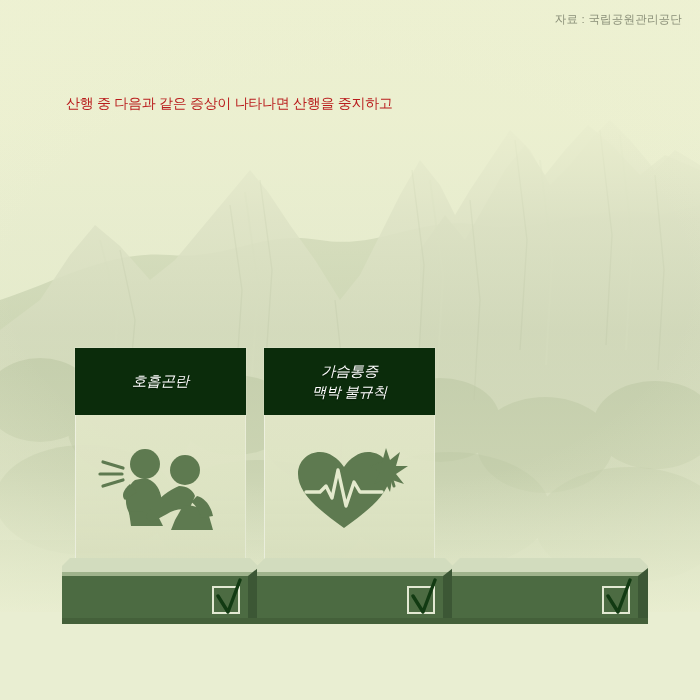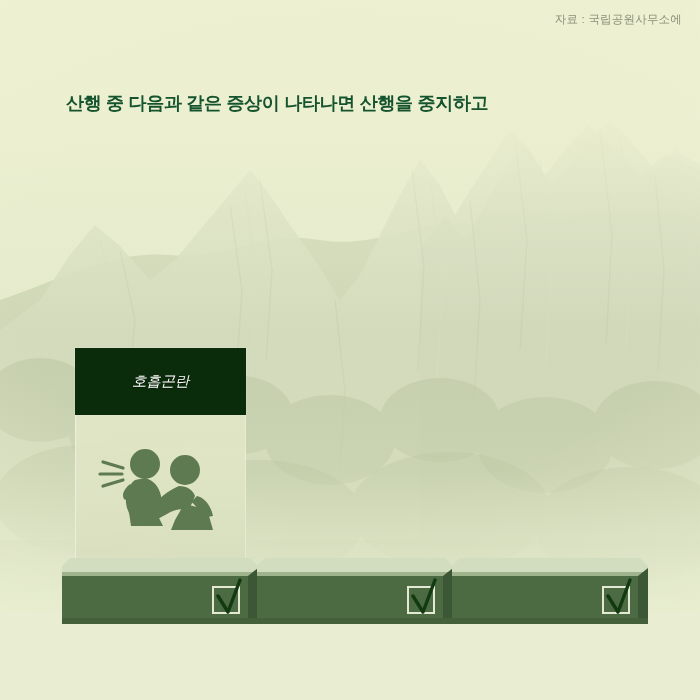--- a/index.html
+++ b/index.html
@@ -74,23 +74,23 @@
   }
 
   
   .headline {
     position: absolute;
     left: 66px;
     top: 82px;
     width: 600px;
   }
   .headline .line {
-    font-size: 18px;
-    font-weight: bold;
-    color: #14532d;
+    font-size: 14px;
+    font-weight: normal;
+    color: #b91c1c;
     line-height: 42px;
     letter-spacing: -0.3px;
     white-space: nowrap;
   }
 
   
   .cards {
     position: absolute;
     left: 0;
     top: 348px;
@@ -249,21 +249,21 @@
         <ellipse cx="450" cy="510" rx="100" ry="58"></ellipse>
         <ellipse cx="630" cy="525" rx="95" ry="58"></ellipse>
       </g>
       <rect x="0" y="540" width="700" height="96" fill="#61794f" opacity="0.42"></rect>
     </svg>
     <div class="photo-wash"></div>
     <div class="photo-vignette"></div>
   </div>
   <div class="bottom-fill"></div>
 
-  <div class="source">자료 : 국립공원사무소에</div>
+  <div class="source">자료 : 국립공원관리공단</div>
 
   <div class="headline">
     <div class="line">산행 중 다음과 같은 증상이 나타나면 산행을 중지하고</div>
   </div>
 
   <div class="cards">
 
     <div class="card c0">
       <div class="card-head">
         <div class="title">
@@ -295,20 +295,48 @@
                        C76,70 84,68 92,70 L98,56 C96,50 90,46 82,46 Z"></path>
 
               <path d="M86,66 C96,64 106,68 112,76 L116,90 L74,90 L78,80 Z"></path>
               <path d="M100,56 C108,58 114,66 116,76 L104,78 C102,70 98,64 94,62 Z"></path>
             </g>
           </svg>
         </span>
       </div>
     </div>
 
+    <div class="card c1">
+      <div class="card-head">
+        <div class="title">
+          <span>가슴통증</span><br>
+          <span>맥박 불규칙</span>
+        </div>
+      </div>
+      <div class="card-body">
+        <span>
+          <svg width="128" height="96" viewBox="0 0 128 96" xmlns="http://www.w3.org/2000/svg">
+            <g fill="#5e7a50">
+
+              <path d="M58,88 C30,68 12,52 12,34 C12,21 22,12 34,12
+                       C43,12 52,18 58,27 C64,18 73,12 82,12
+                       C94,12 104,21 104,34 C104,52 86,68 58,88 Z"></path>
+
+              <g stroke="#5e7a50" stroke-width="3" fill="none" stroke-linecap="round">
+                <path d="M92,24 C100,28 106,36 108,46"></path>
+              </g>
+              <path d="M100,8 L104,20 L114,12 L110,26 L122,26 L110,34 L118,44
+                       L106,40 L104,52 L98,40 L88,44 L94,32 L84,26 L96,22 Z"></path>
+            </g>
+
+            <polyline points="20,52 34,52 40,46 46,58 52,30 60,66 68,42 74,52 96,52" fill="none" stroke="#e4eacd" stroke-width="3.4" stroke-linecap="round" stroke-linejoin="round"></polyline>
+          </svg>
+        </span>
+      </div>
+    </div>
 
   </div>
 
   <div class="plinths">
 
     <div class="plinth p0">
       <svg width="196" height="80" viewBox="0 0 196 80" xmlns="http://www.w3.org/2000/svg">
         <polygon points="0,14 8,6 188,6 196,14 196,20 0,20" fill="#d2dcbe"></polygon>
         <polygon points="0,20 196,20 196,24 0,24" fill="#9fb38c"></polygon>
         <rect x="0" y="24" width="196" height="46" fill="#4c6b42"></rect>

